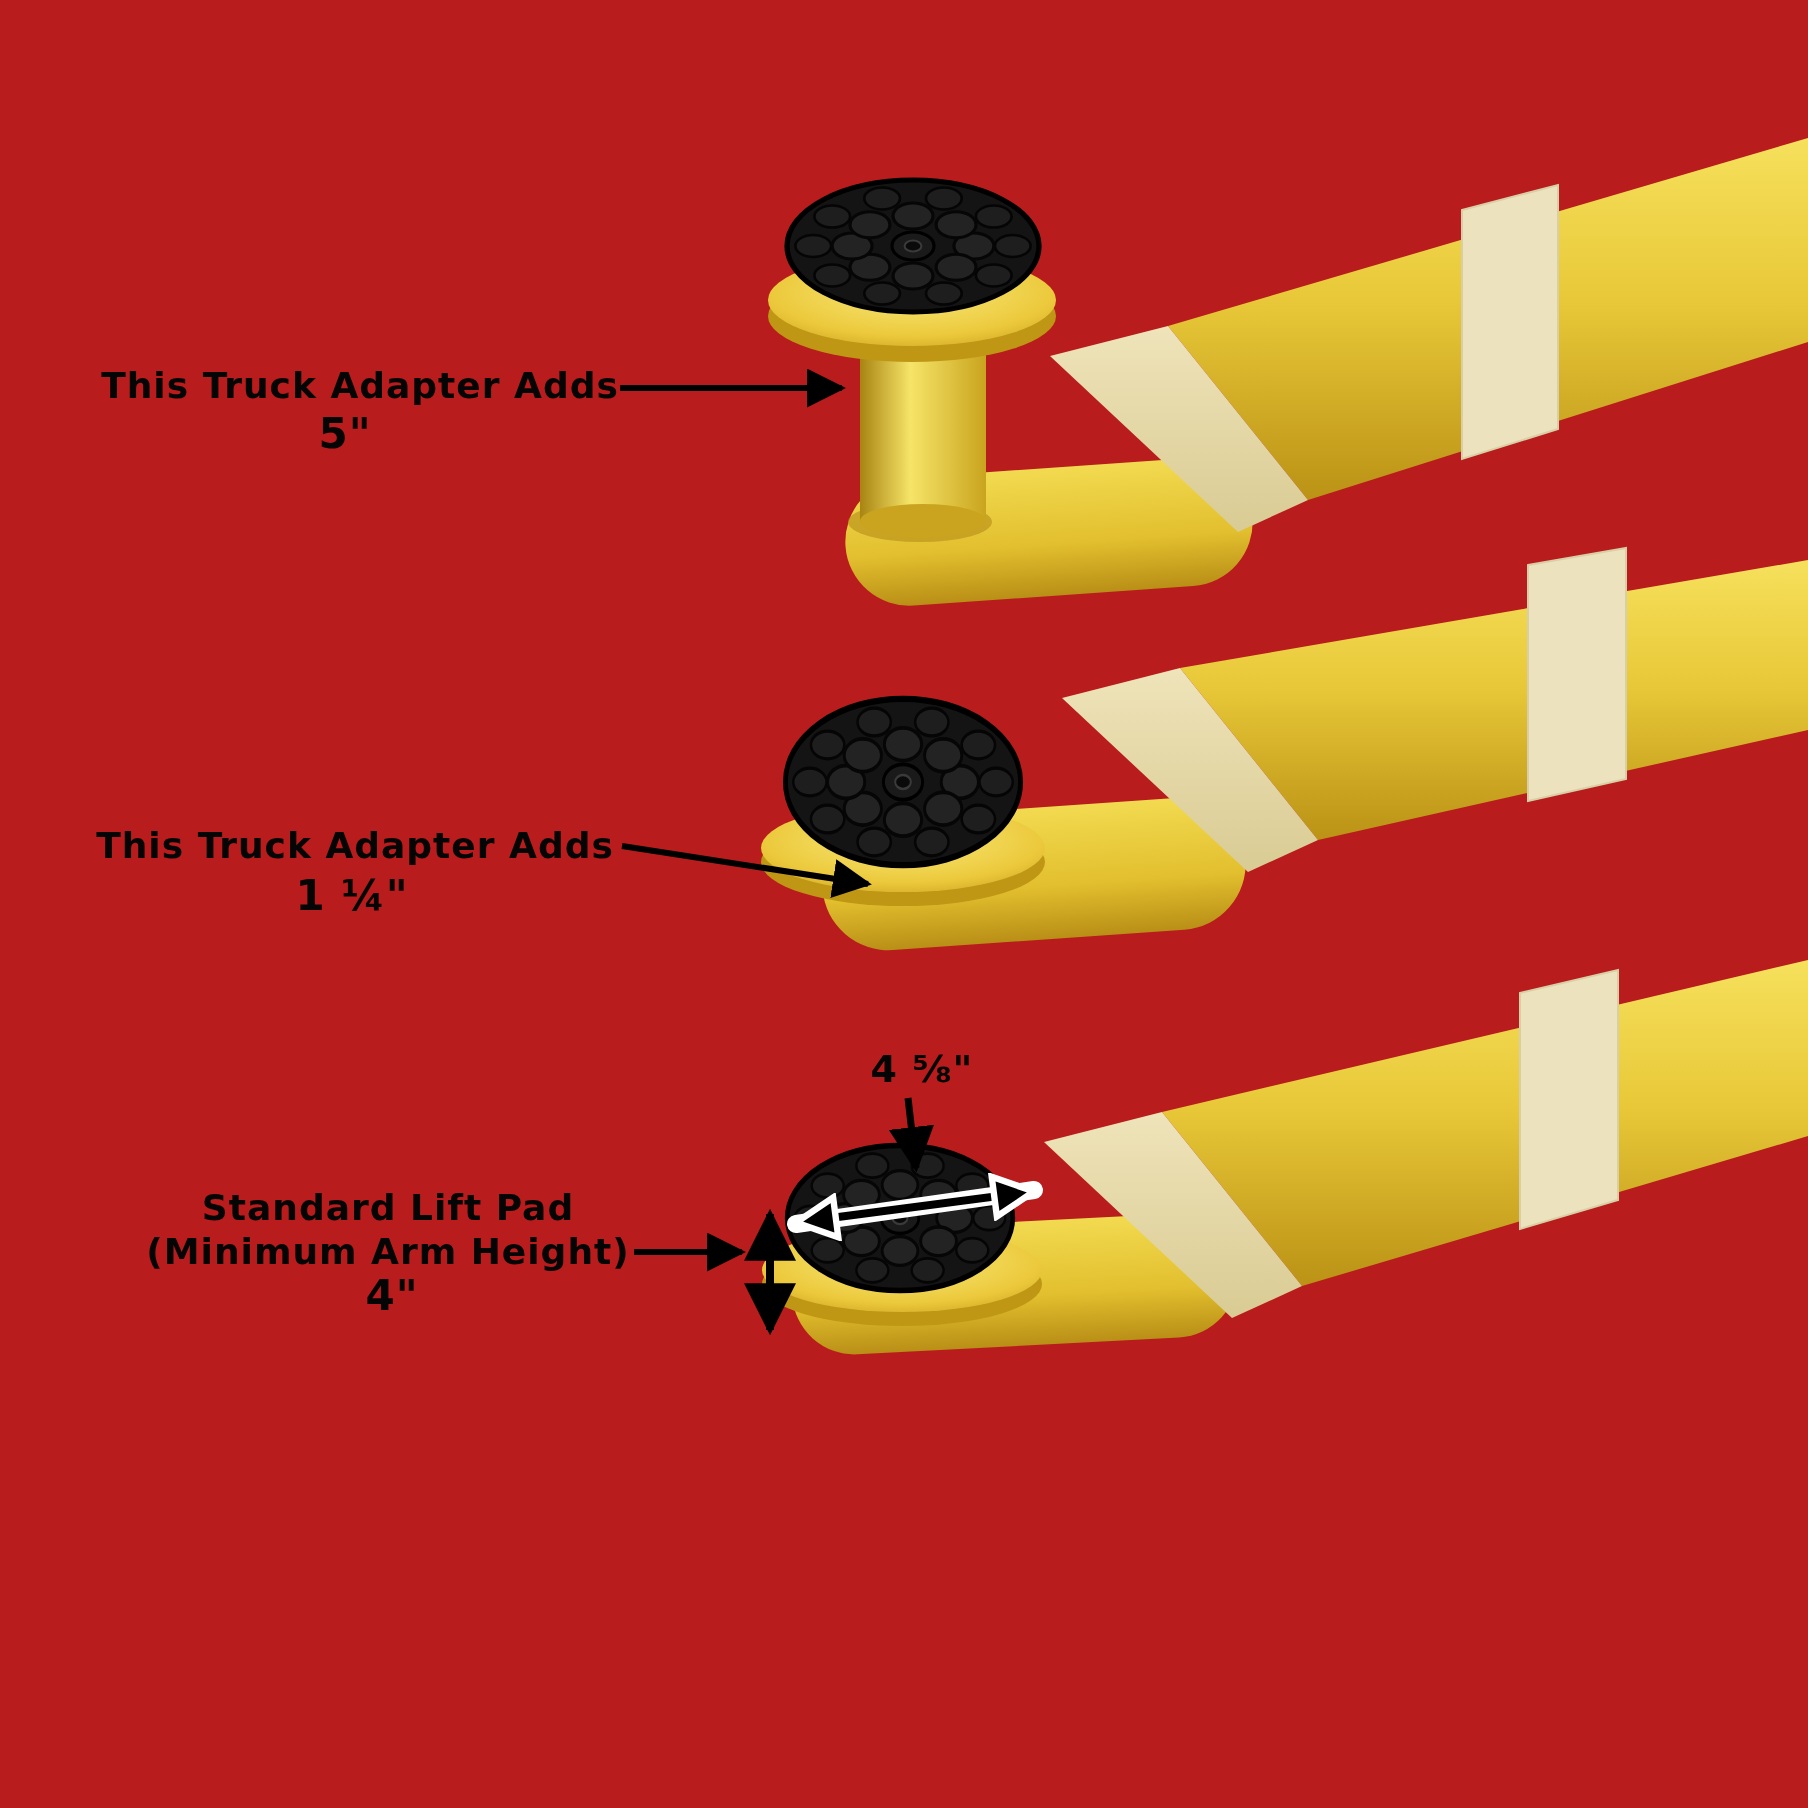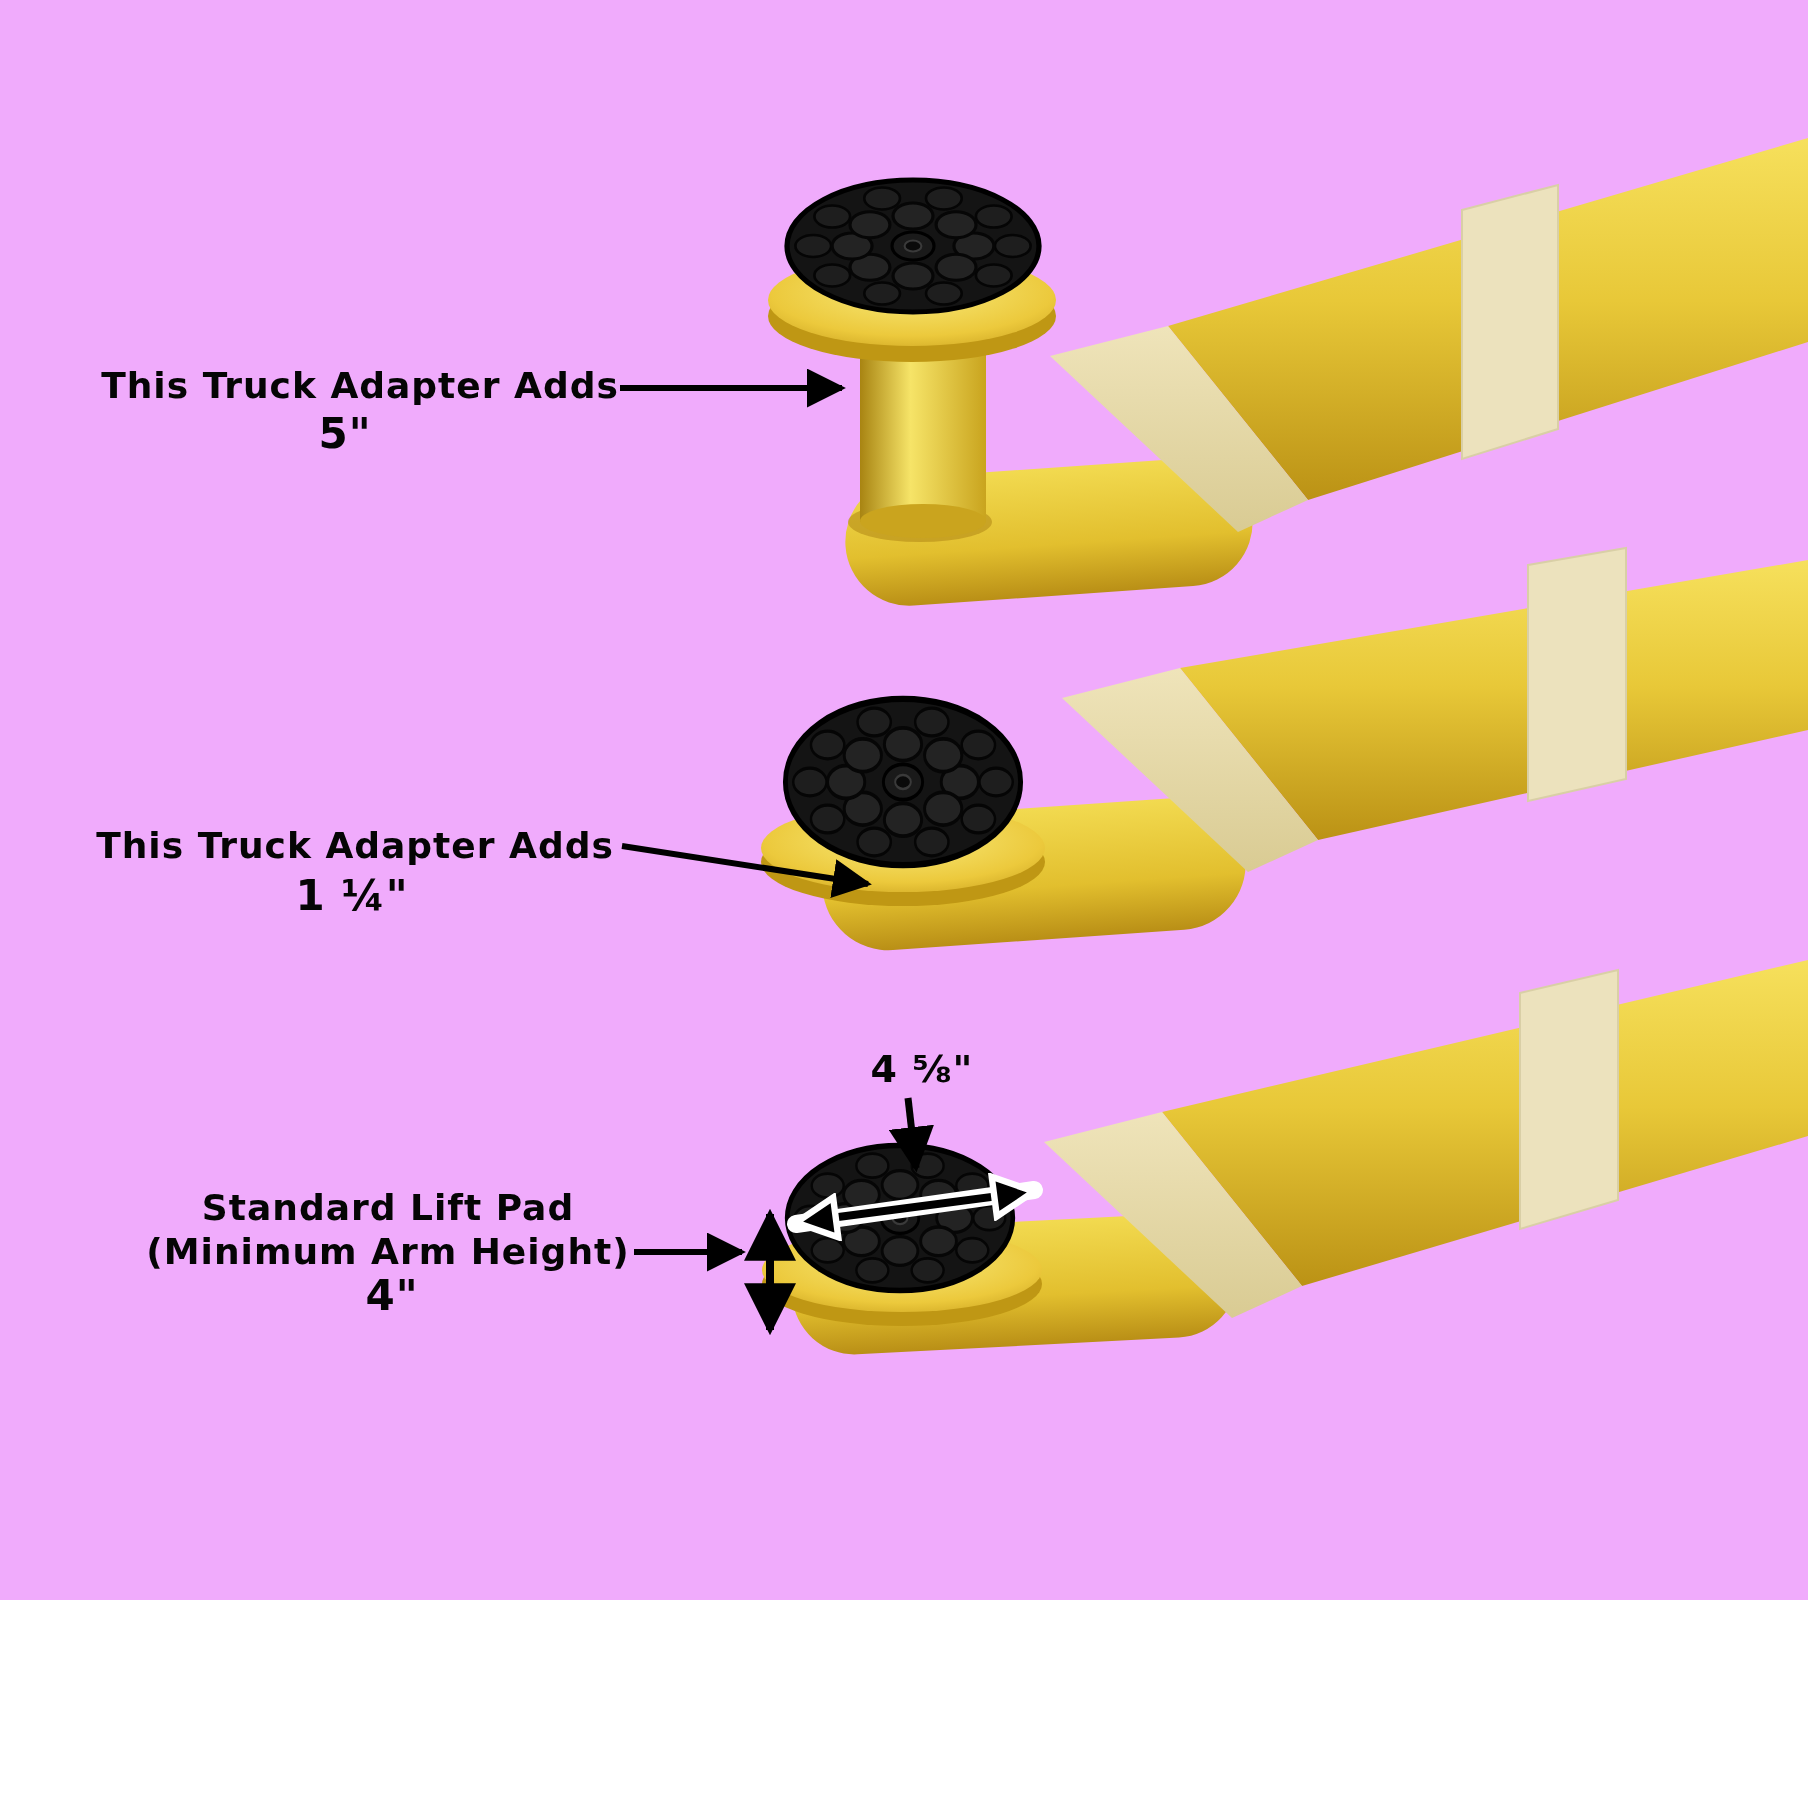--- a/index.html
+++ b/index.html
@@ -1,16 +1,16 @@
 <!DOCTYPE html>
 <html><head>
 <meta charset="utf-8">
 <style>
   html,body{margin:0;padding:0;background:#fff;}
-  #canvas{position:relative;width:1808px;height:1600px;background:#f0abfc;overflow:hidden;}
+  #canvas{position:relative;width:1808px;height:1808px;background:#b91c1c;overflow:hidden;}
   svg{display:block;}
   .lbl{font:700 36px "DejaVu Sans", sans-serif;letter-spacing:1px;fill:#050505;}
   .val{font:700 42px "DejaVu Sans", sans-serif;letter-spacing:1px;fill:#050505;}
   .dim{font:700 38px "DejaVu Sans", sans-serif;letter-spacing:1px;fill:#050505;}
   text{text-anchor:middle;}
 </style>
 </head>
 <body>
 
 <div id="canvas">

